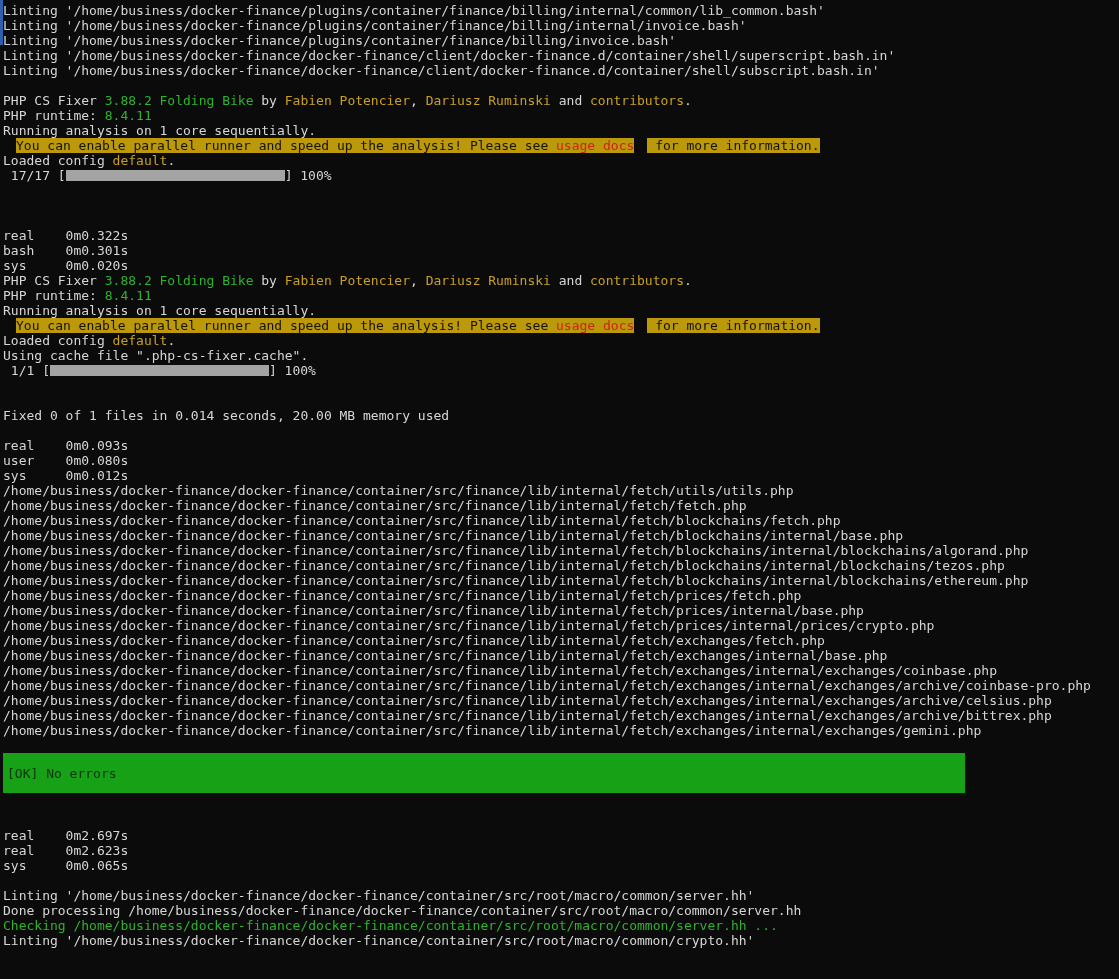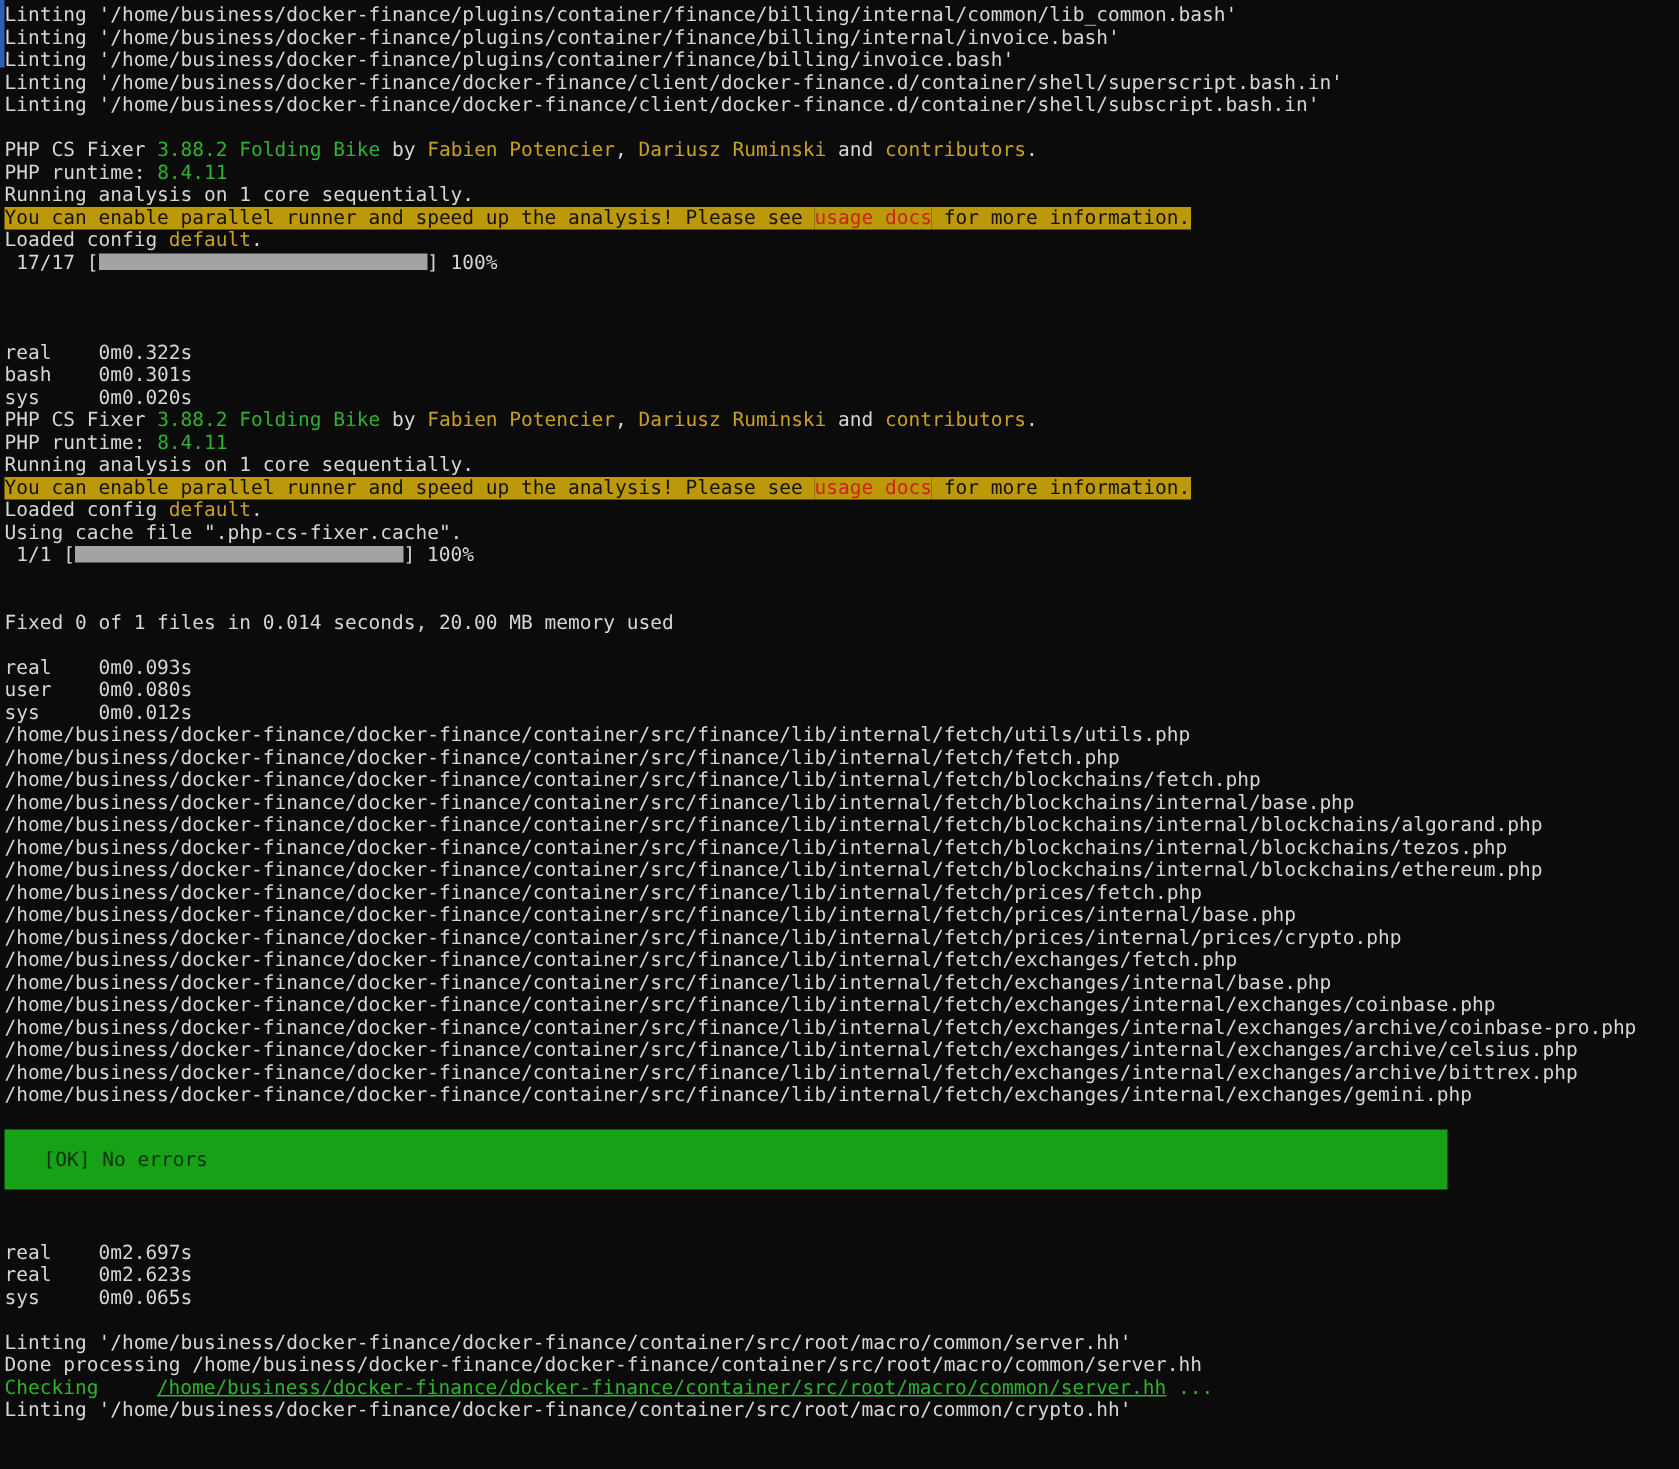--- a/index.html
+++ b/index.html
@@ -17,37 +17,37 @@
   }
   .line{
     height:15px;line-height:15px;
     white-space:pre;
     color:var(--fg);
   }
   .line span{white-space:pre;}
   .fg{color:var(--fg);}
   .green{color:var(--green);}
   .gold{color:var(--gold);}
-  .notice{background:var(--notice-bg);color:var(--notice-fg);}
+  .notice{background:var(--notice-bg);color:var(--notice-fg);margin-left:13px;}
   .notice-link{background:var(--notice-bg);color:var(--red);margin-top:47px;}
-  .green-ul{color:var(--green);text-decoration:underline;margin-left:31px;}
+  .green-ul{color:var(--green);}
   .bar{
     display:inline-block;
     width:219px;height:11px;
     background:var(--bar);
     vertical-align:-1px;
   }
   .banner{
     box-sizing:border-box;
     width:962px;height:40px;
     margin-bottom:5px;
     background:var(--ok-bg);
     color:var(--ok-fg);
     display:flex;align-items:center;
-    padding-left:26px;
+    padding-left:4px;
     white-space:pre;
   }
   #edge-marker{
     position:absolute;left:0;top:0;
     width:3px;height:45px;
     background:var(--marker);
   }
 </style>
 </head>
 <body style="--bg: #0b0b0b; --fg: #d6d6d6; --green: #2eb32e; --gold: #c8a022; --notice-bg: #bb990b; --notice-fg: #161200; --red: #cc2418; --ok-bg: #17a117; --ok-fg: #0d330d; --bar: #a3a3a3; --marker: #2d5fae;">

